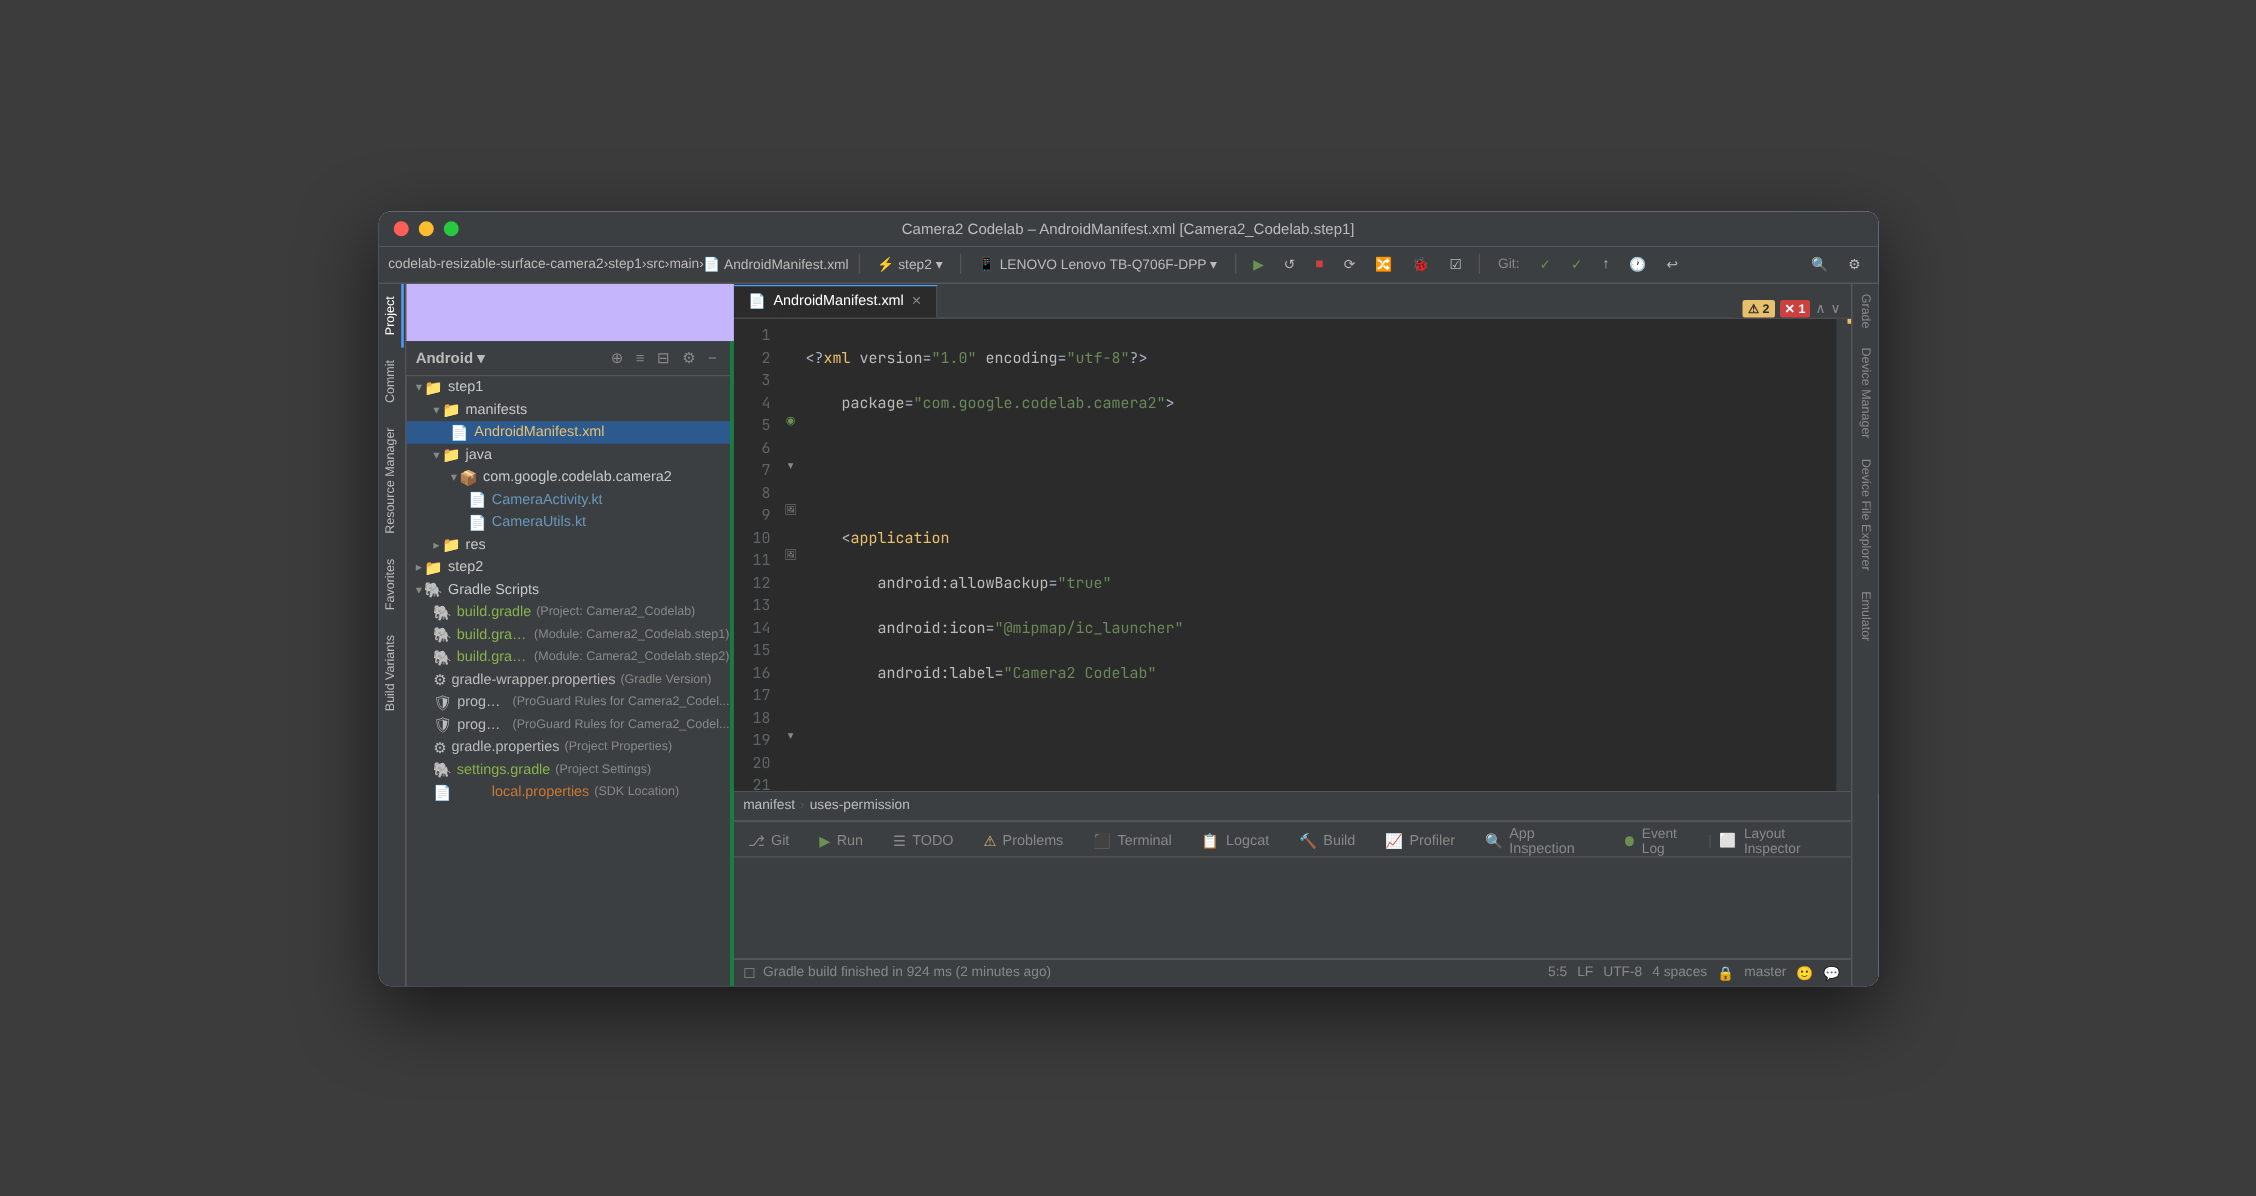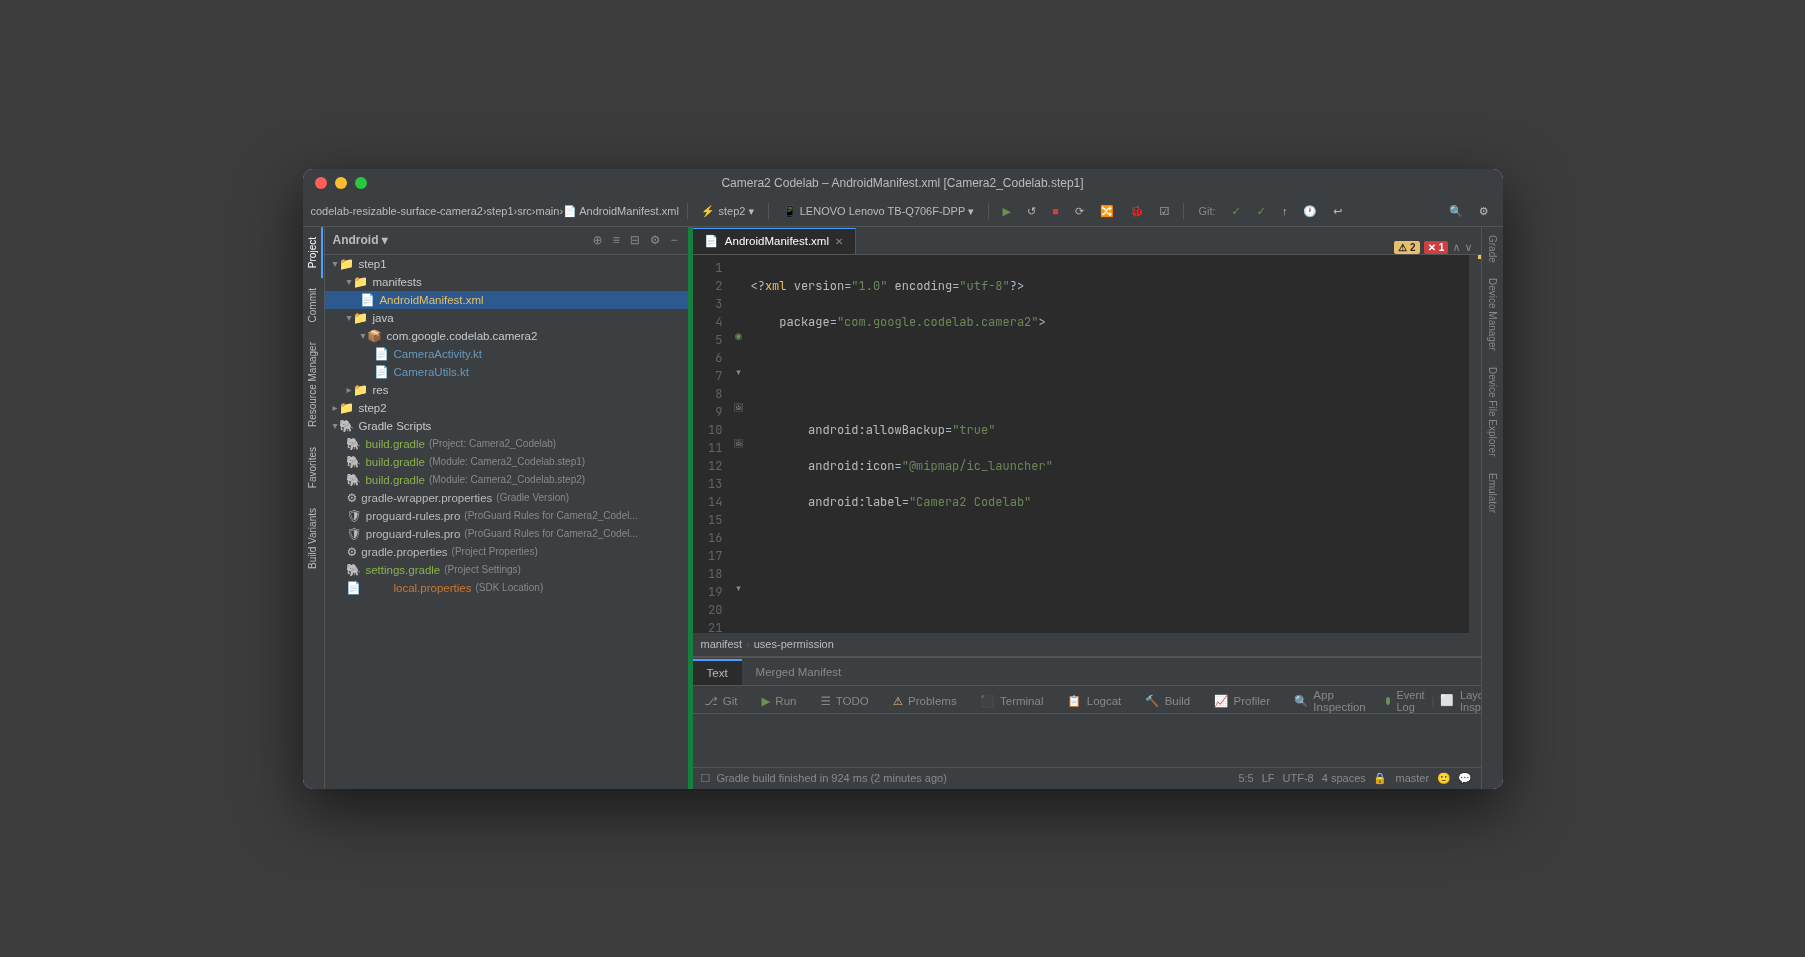--- a/index.html
+++ b/index.html
@@ -118,26 +118,27 @@
       cursor: pointer;
       white-space: nowrap;
       border-left: 2px solid transparent;
     }
     .side-tab.active {
       color: #fff;
       border-left: 2px solid #4a9eff;
     }
     
     .project-panel {
-      width: 368px;
-      background: #3c3f41;
-      border-right: 5px solid #15803d;
+      width: 262px;
+      background: #3c3f41;
+      border-right: 3px solid #15803d;
       display: flex;
       flex-direction: column;
       flex-shrink: 0;
+      margin-top: 46px;
     }
     .panel-header {
       height: 28px;
       background: #3c3f41;
       display: flex;
       align-items: center;
       padding: 0 8px;
       gap: 6px;
       border-bottom: 1px solid #555;
     }
@@ -626,20 +627,21 @@
           <div style="color:#888;">▾</div>
             <div></div>
           <div></div>
         </div>
 
         <div class="code-content">
 <span class="ln"><span class="c-punct">&lt;?</span><span class="c-tag">xml</span> <span class="c-attr">version</span><span class="c-punct">=</span><span class="c-val">"1.0"</span> <span class="c-attr">encoding</span><span class="c-punct">=</span><span class="c-val">"utf-8"</span><span class="c-punct">?&gt;</span></span>
 <span class="ln">    <span class="c-attr">package</span><span class="c-punct">=</span><span class="c-val">"com.google.codelab.camera2"</span><span class="c-punct">&gt;</span></span>
 <span class="ln"></span>
 <span class="ln"></span>
+<span class="ln">    <span class="c-punct">&lt;</span><span class="c-tag">application</span></span>
 <span class="ln">        <span class="c-attr">android:allowBackup</span><span class="c-punct">=</span><span class="c-val">"true"</span></span>
 <span class="ln">        <span class="c-attr">android:icon</span><span class="c-punct">=</span><span class="c-val">"@mipmap/ic_launcher"</span></span>
 <span class="ln">        <span class="c-attr">android:label</span><span class="c-punct">=</span><span class="c-val">"Camera2 Codelab"</span></span>
 
 
 
 
 
 
 
@@ -658,24 +660,20 @@
       </div>
 
       <div class="breadcrumb-bar">
         <span style="color:#bbb;">manifest</span>
         <span class="sep">›</span>
         <span style="color:#bbb;">uses-permission</span>
       </div>
 
       <div class="bottom-panel">
 
-        <div style="height:28px;background:#3c3f41;display:flex;align-items:flex-end;border-bottom:1px solid #555;">
-          <div style="height:26px;padding:0 14px;display:flex;align-items:center;background:#2b2b2b;border-top:2px solid #4a9eff;color:#bbb;font-size:11.5px;cursor:pointer;">Text</div>
-          <div style="height:26px;padding:0 14px;display:flex;align-items:center;color:#888;font-size:11.5px;cursor:pointer;">Merged Manifest</div>
-        </div>
 
         <div class="bottom-tabs">
           <div class="bottom-tab">
             <span>⎇</span>
             <span>Git</span>
           </div>
           <div class="bottom-tab">
             <span style="color:#6a9153;">▶</span>
             <span>Run</span>
           </div>

